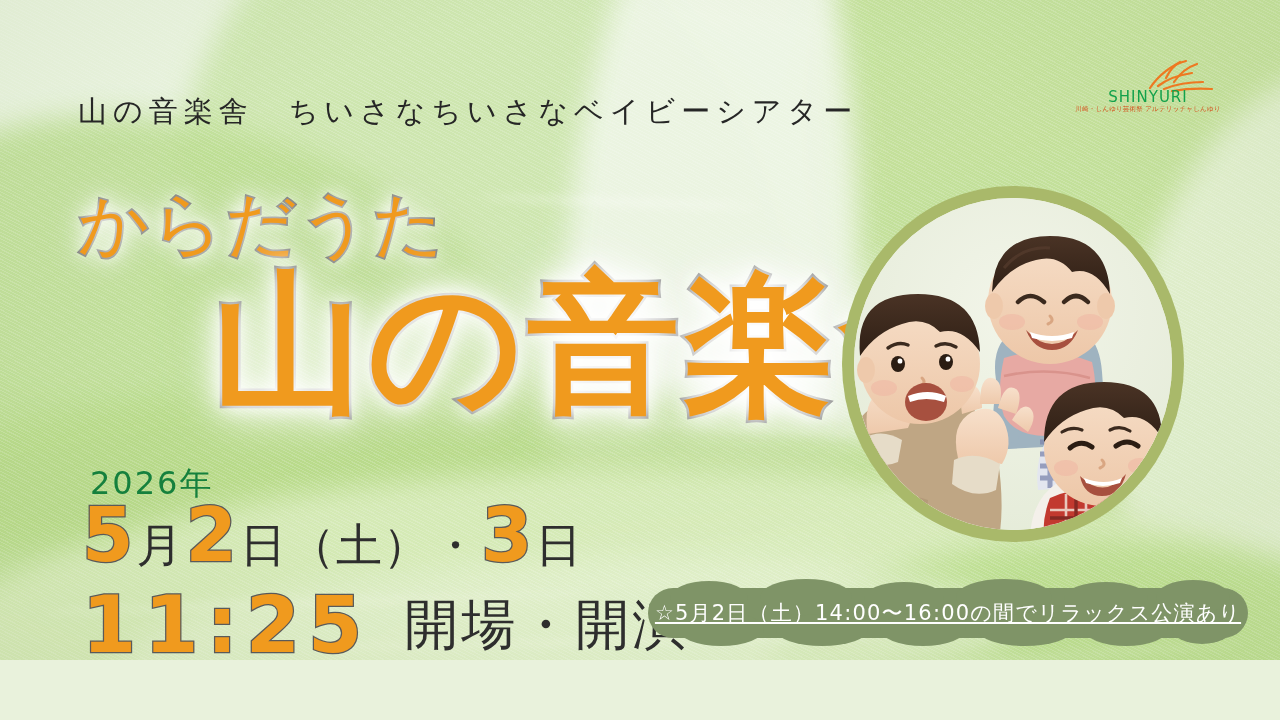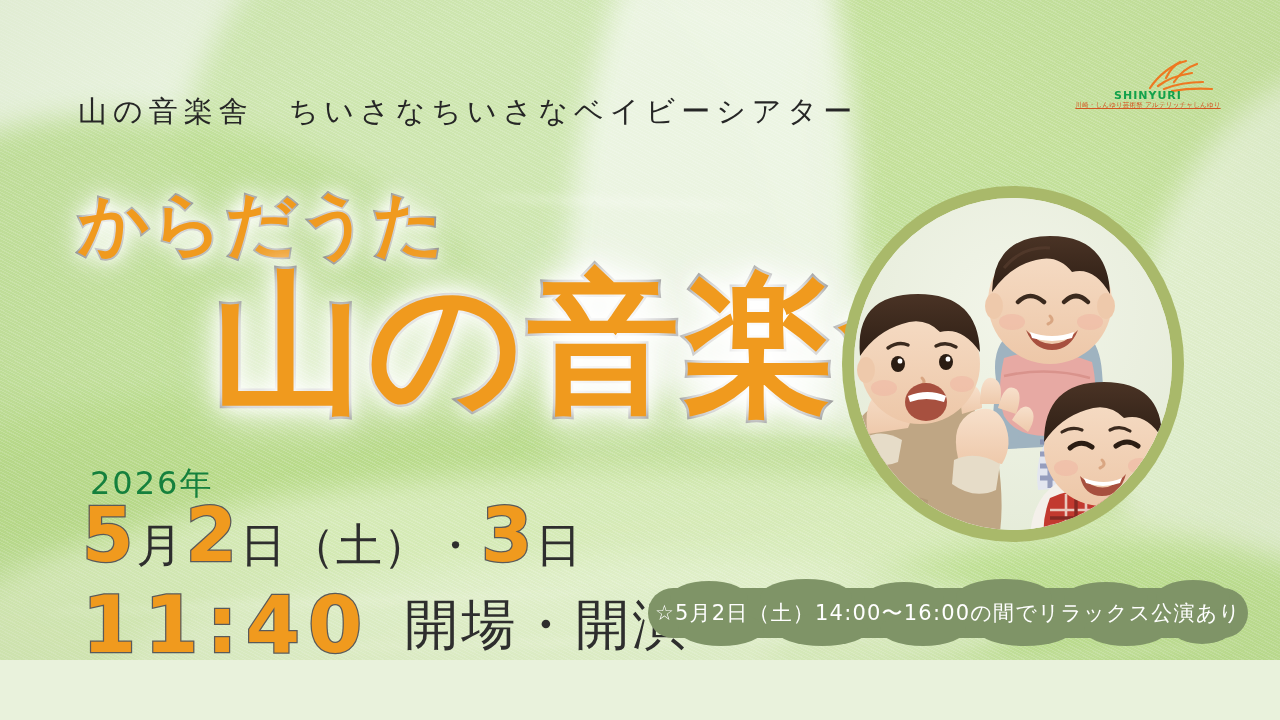--- a/index.html
+++ b/index.html
@@ -103,28 +103,28 @@
     position:absolute;right:38px;top:58px;width:188px;height:96px;
     text-align:center;line-height:1;
   }
   .logo svg{display:block;}
   .logo-wordmark{
     font-size:33px;font-style:italic;font-weight:bold;color:#ee7821;
     letter-spacing:-.5px;margin-top:-6px;
   }
   .logo-wordmark .green{color:#12a14b;}
   .logo-sub{
-    font-size:11px;font-weight:bold;color:#12a14b;letter-spacing:1px;
+    font-size:15px;font-weight:normal;color:#12a14b;letter-spacing:1px;
     margin-top:-2px;
   }
-  .logo-jp{font-size:6.5px;color:#d4531f;letter-spacing:.2px;margin-top:1px;text-decoration:underline;}
+  .logo-jp{font-size:6.5px;color:#d4531f;letter-spacing:.2px;margin-top:1px;}
 
   .title-sm{
     position:absolute;left:78px;top:178px;
-    font-size:70px;font-weight:bold;letter-spacing:2px;
+    font-size:70px;font-weight:normal;letter-spacing:2px;
     color:#f09a1e;white-space:nowrap;
     -webkit-text-stroke:3.5px #5a5a5a;
     paint-order:stroke fill;
     text-shadow:
       0 0 14px #ffffff, 0 0 22px #ffffff, 0 0 30px #ffffff,
       0 0 40px rgba(255,255,255,.9);
   }
   .title-lg{
     position:absolute;left:212px;top:268px;
     font-size:152px;font-weight:bold;letter-spacing:4px;
@@ -183,21 +183,21 @@
     position:absolute;left:648px;top:588px;width:600px;height:50px;
   }
   .note-banner .blobbg{
     position:absolute;inset:0;background:#7f9467;
     border-radius:26px;
   }
   .note-banner .bump{position:absolute;background:#7f9467;border-radius:50%;}
   .note-text{
     position:absolute;inset:0;display:flex;align-items:center;
     justify-content:center;color:#ffffff;font-size:21px;letter-spacing:1.2px;
-    white-space:nowrap;z-index:2;
+    white-space:nowrap;z-index:2;text-decoration:underline;
   }
 </style>
 </head>
 <body>
 
 <div id="poster">
 
   <div class="bg-layer bg-base"></div>
   <div class="blob b1"></div>
   <div class="blob b3"></div>
@@ -371,21 +371,21 @@
       <span class="unit">月</span>
       <span class="big">2</span>
       <span class="unit">日</span>
       <span class="paren">（土）</span>
       <span class="unit">・</span>
       <span class="big">3</span>
       <span class="unit">日</span>
     </div>
 
     <div class="timeline-row">
-      <span class="time-num">11:40</span>
+      <span class="time-num">11:25</span>
       <span class="time-label">開場・開演</span>
     </div>
 
     <div class="note-banner">
       <div class="blobbg"></div>
       <div class="bump" style="left:22px;top:-7px;width:78px;height:34px;"></div>
       <div class="bump" style="left:112px;top:-9px;width:92px;height:36px;"></div>
       <div class="bump" style="left:216px;top:-6px;width:80px;height:32px;"></div>
       <div class="bump" style="left:308px;top:-9px;width:96px;height:36px;"></div>
       <div class="bump" style="left:416px;top:-6px;width:84px;height:32px;"></div>

